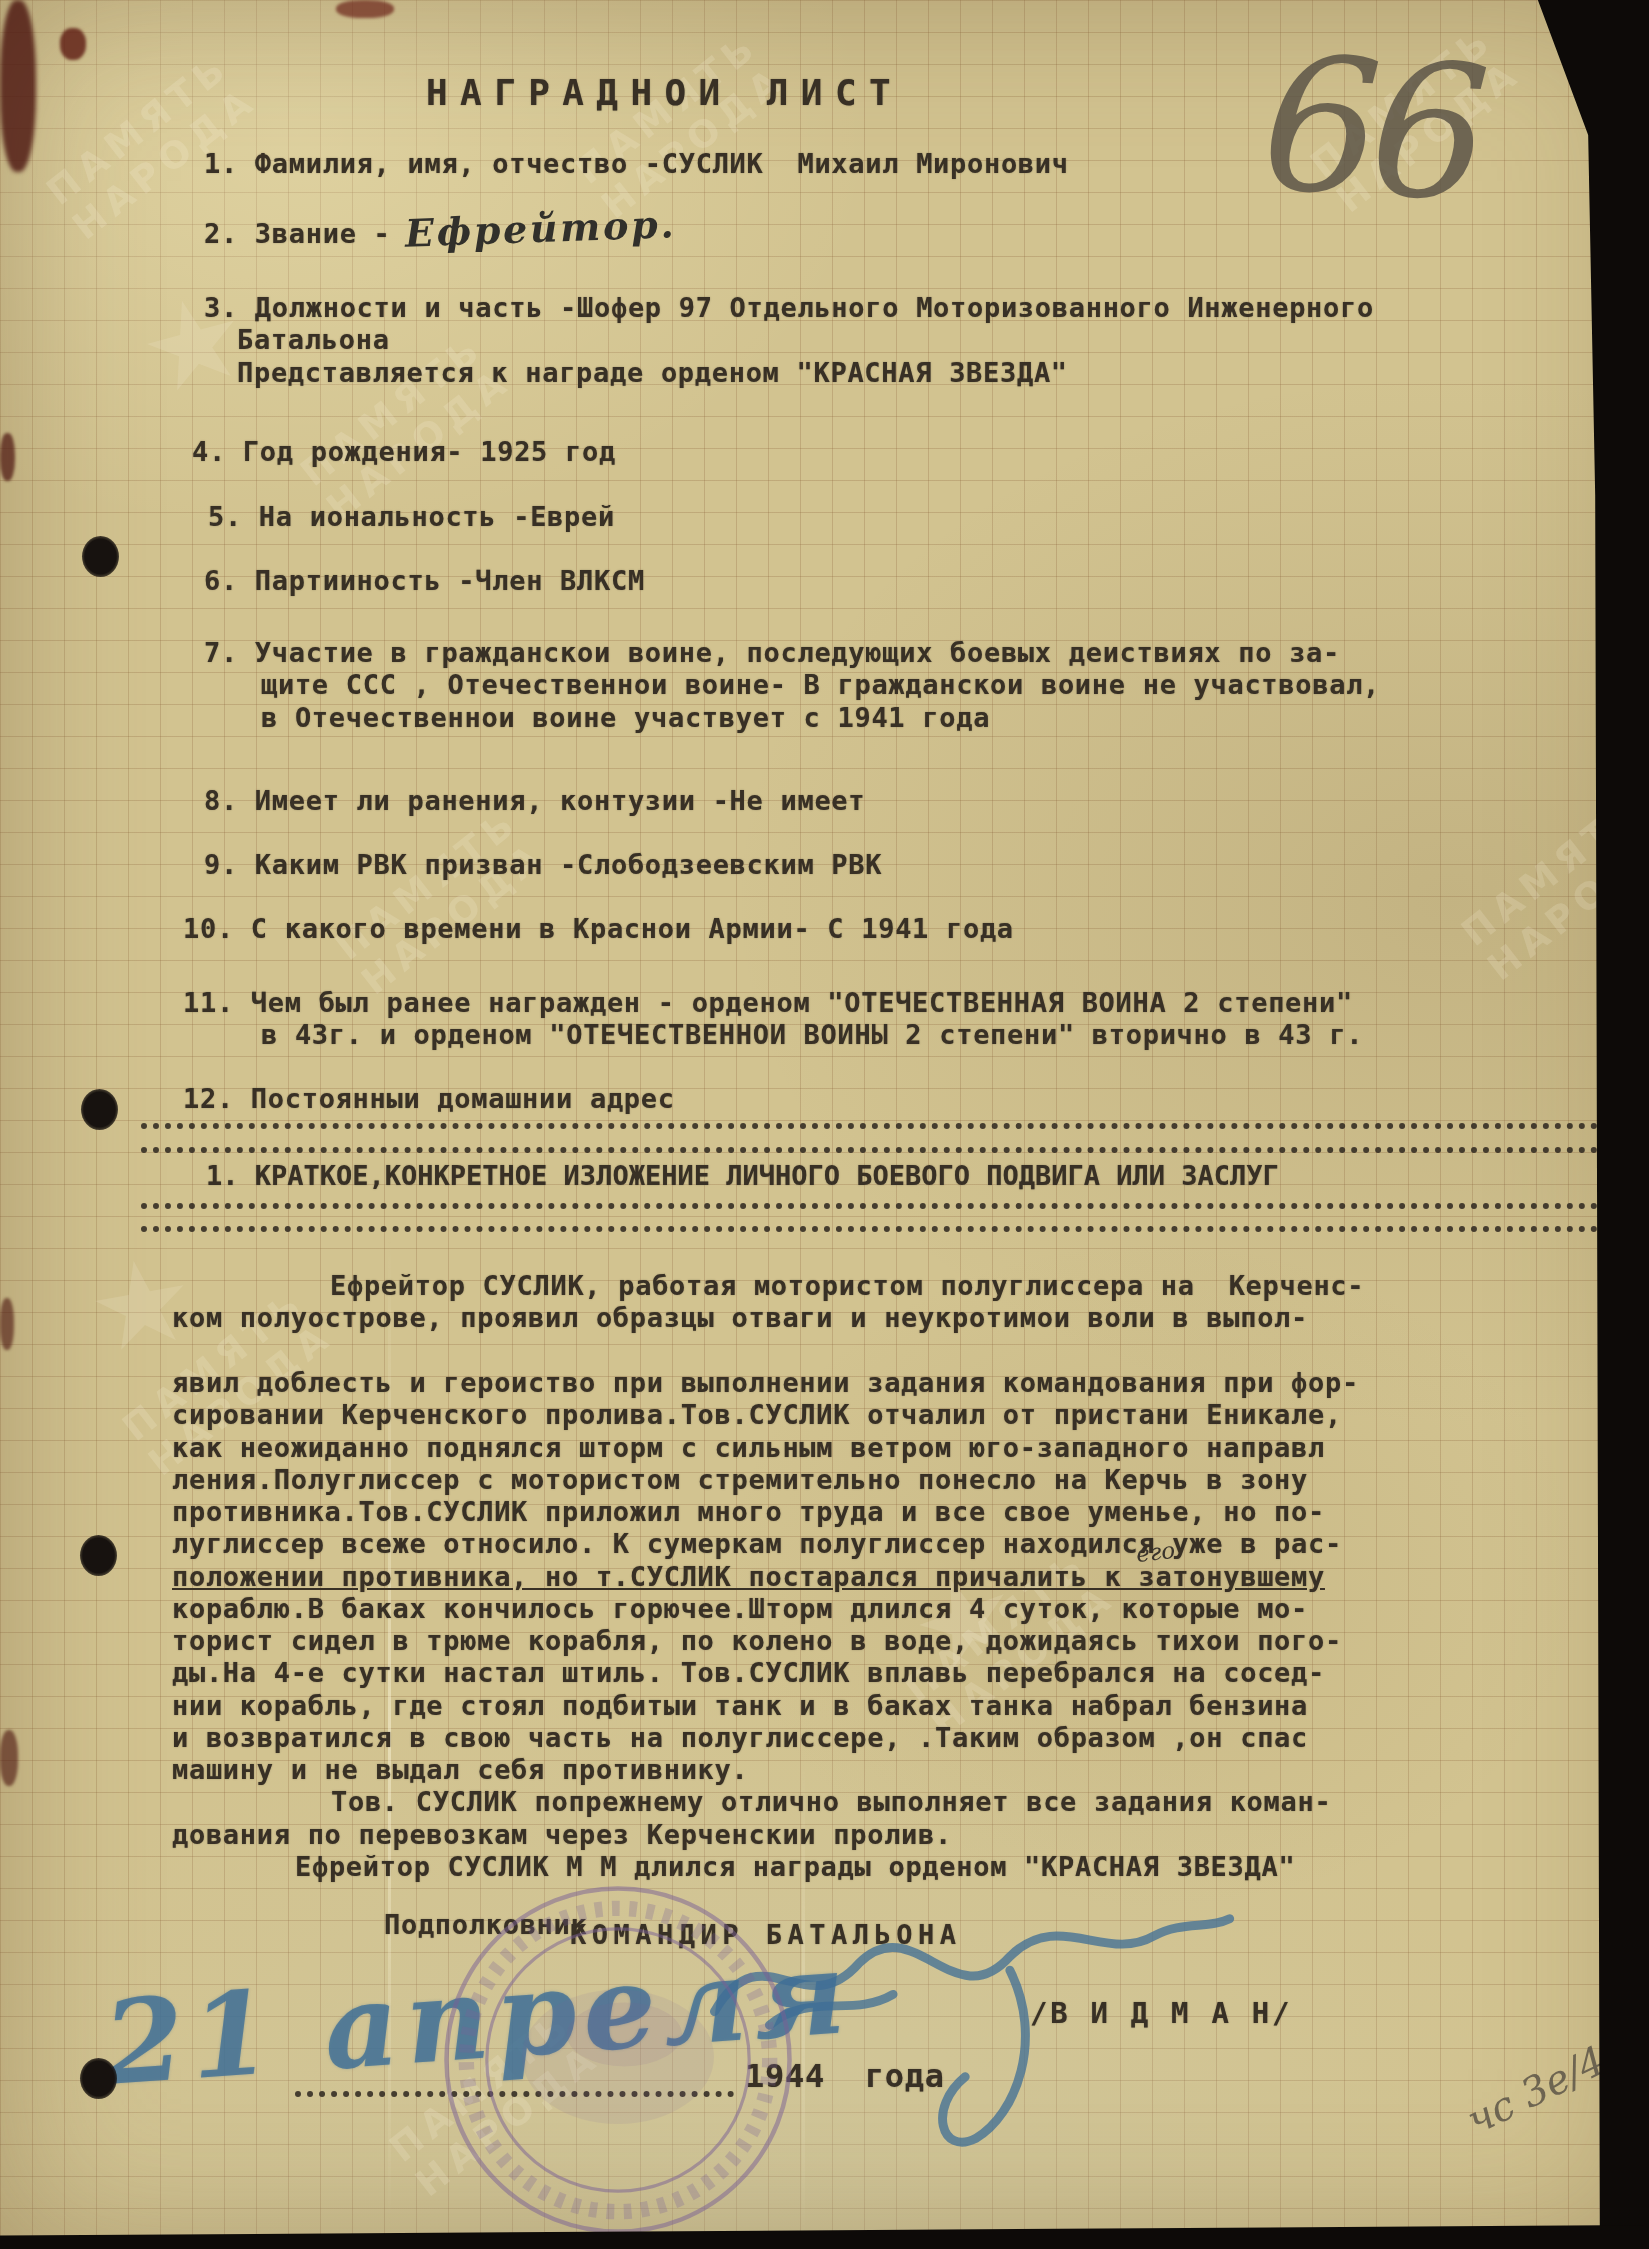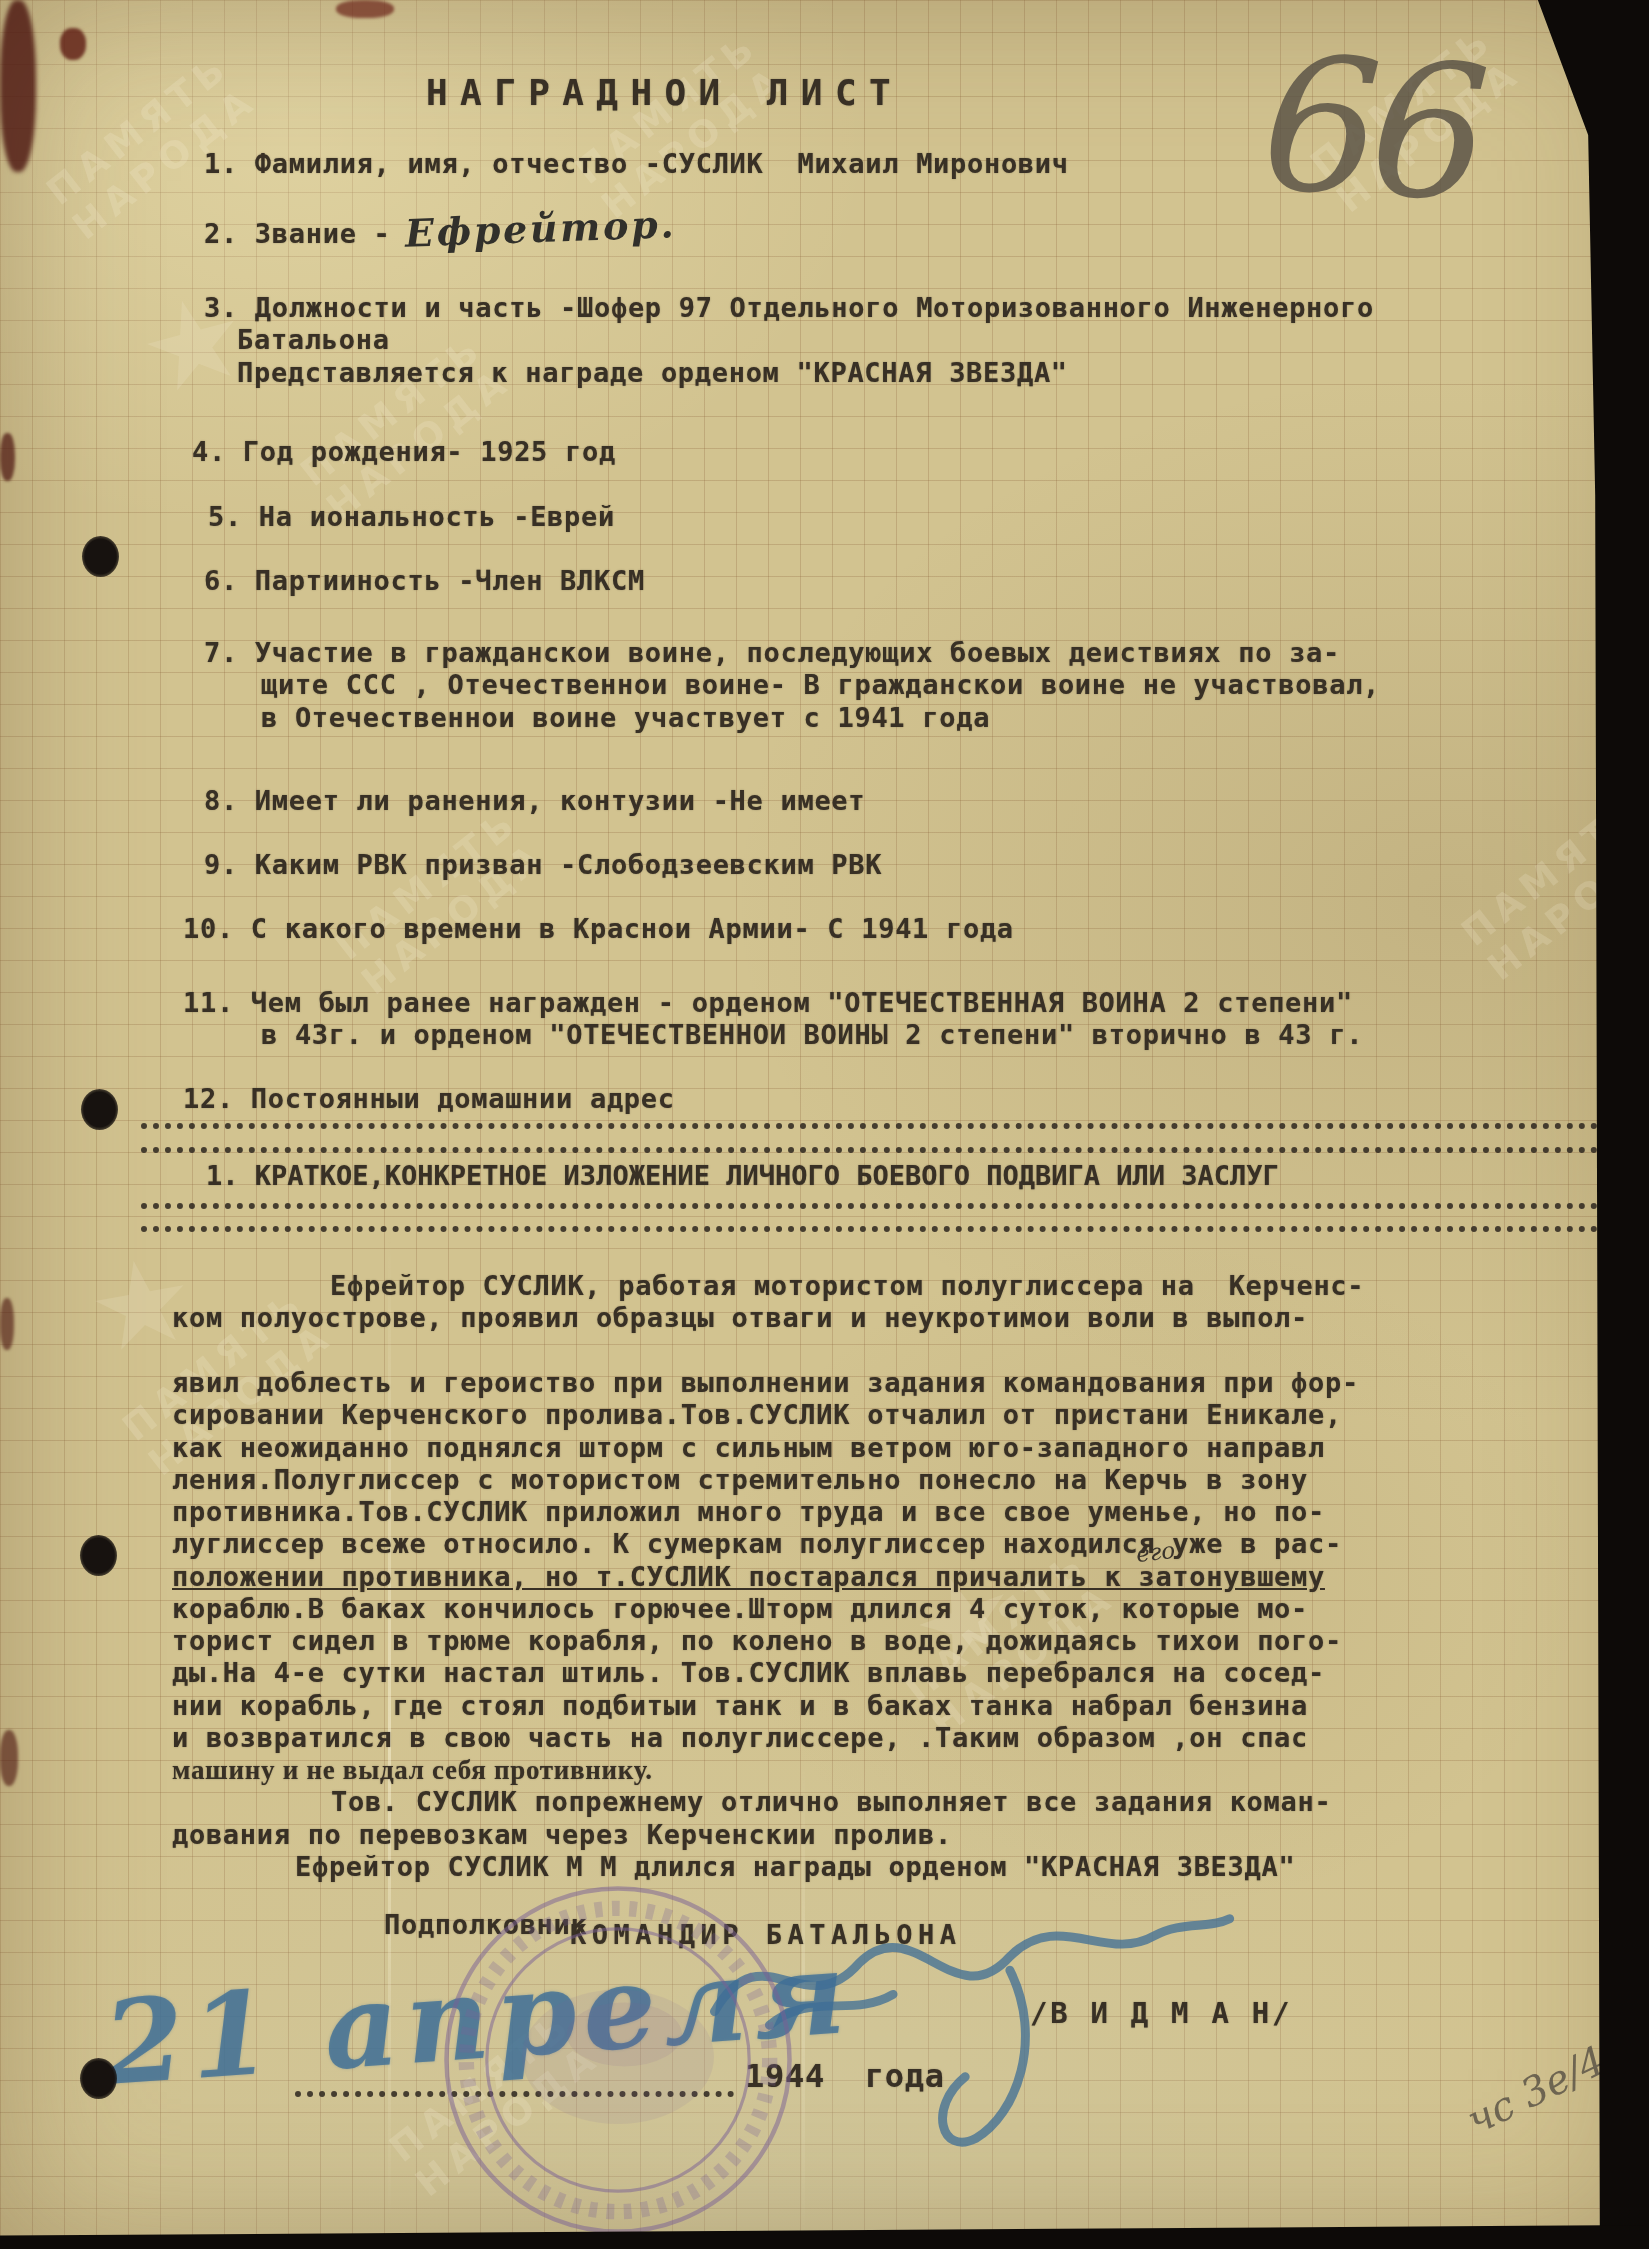--- a/index.html
+++ b/index.html
@@ -150,21 +150,21 @@
   <div class="t" style="left:172px;top:1464px;">ления.Полуглиссер с мотористом стремительно понесло на Керчь в зону</div>
   <div class="t" style="left:172px;top:1496px;">противника.Тов.СУСЛИК приложил много труда и все свое уменье, но по-</div>
   <div class="t" style="left:172px;top:1528px;">луглиссер всеже относило. К сумеркам полуглиссер находился уже в рас-</div>
   <div class="t" style="left:172px;top:1561px;text-decoration:underline;">положении противника, но т.СУСЛИК постарался причалить к затонувшему</div>
   <div class="hw" style="left:1136px;top:1539px;font-size:23px;color:#3a342c;transform:rotate(-6deg);">его</div>
   <div class="t" style="left:172px;top:1593px;">кораблю.В баках кончилось горючее.Шторм длился 4 суток, которые мо-</div>
   <div class="t" style="left:172px;top:1625px;">торист сидел в трюме корабля, по колено в воде, дожидаясь тихои пого-</div>
   <div class="t" style="left:172px;top:1657px;">ды.На 4-е сутки настал штиль. Тов.СУСЛИК вплавь перебрался на сосед-</div>
   <div class="t" style="left:172px;top:1690px;">нии корабль, где стоял подбитыи танк и в баках танка набрал бензина</div>
   <div class="t" style="left:172px;top:1722px;">и возвратился в свою часть на полуглиссере, .Таким образом ,он спас</div>
-  <div class="t" style="left:172px;top:1754px;font-family:Liberation Serif, serif;">машину и не выдал себя противнику.</div>
+  <div class="t" style="left:172px;top:1754px;">машину и не выдал себя противнику.</div>
   <div class="t" style="left:331px;top:1786px;">Тов. СУСЛИК попрежнему отлично выполняет все задания коман-</div>
   <div class="t" style="left:172px;top:1819px;">дования по перевозкам через Керченскии пролив.</div>
   <div class="t" style="left:295px;top:1851px;">Ефрейтор СУСЛИК М М длился награды орденом "КРАСНАЯ ЗВЕЗДА"</div>
 
   <div class="t spread" style="left:570px;top:1919px;">КОМАНДИР БАТАЛЬОНА</div>
   <div class="t" style="left:384px;top:1893px;margin-top:16px;">Подполковник</div>
   <div class="t" style="left:1030px;top:1997px;font-size:29px;letter-spacing:2.7px;">/В И Д М А Н/</div>
   <div class="dots" style="left:295px;top:2091px;width:439px;"></div>
   <div class="t" style="left:745px;top:2060px;font-size:32px;">1944  года</div>
 

